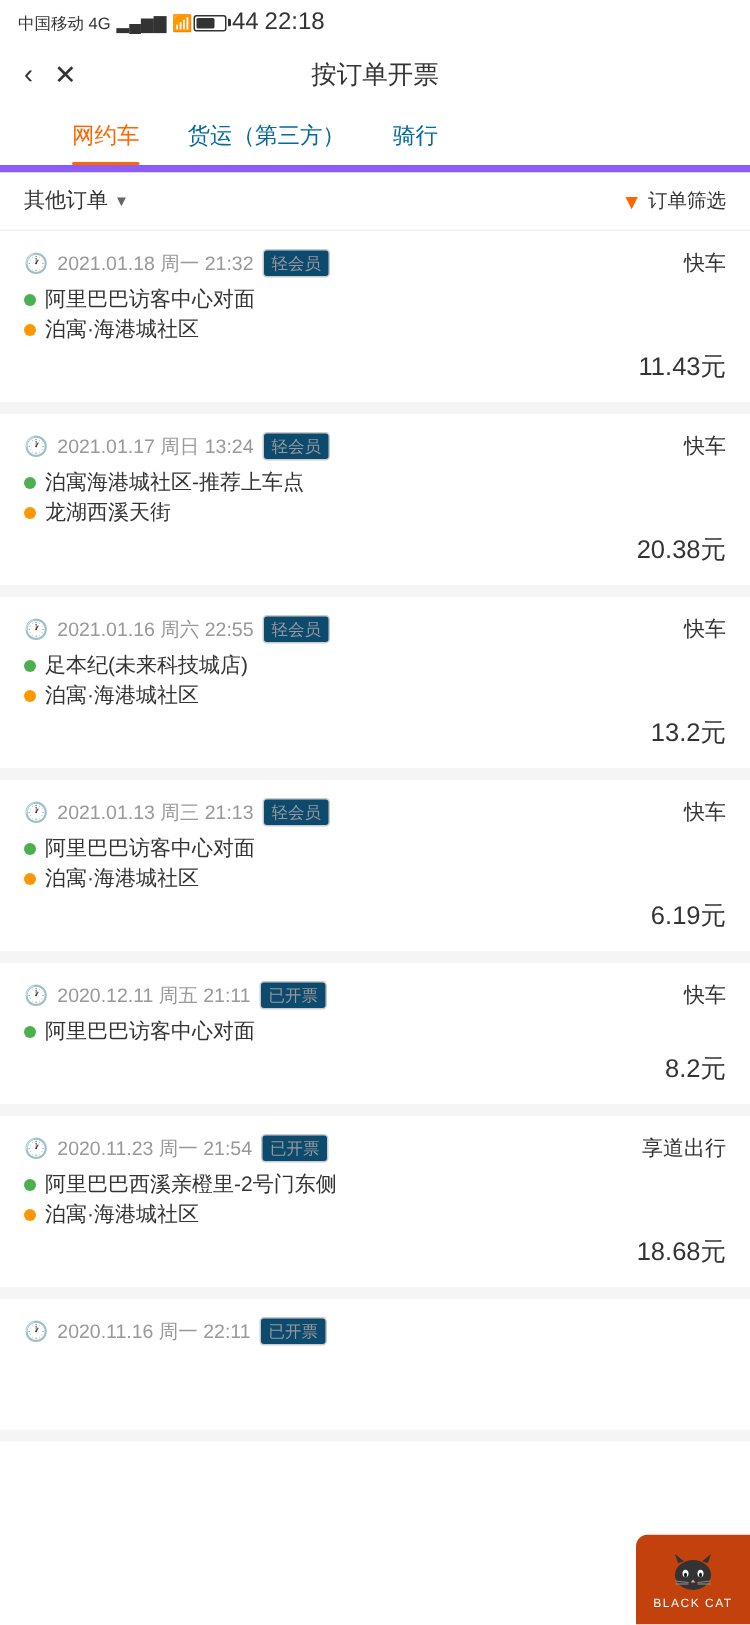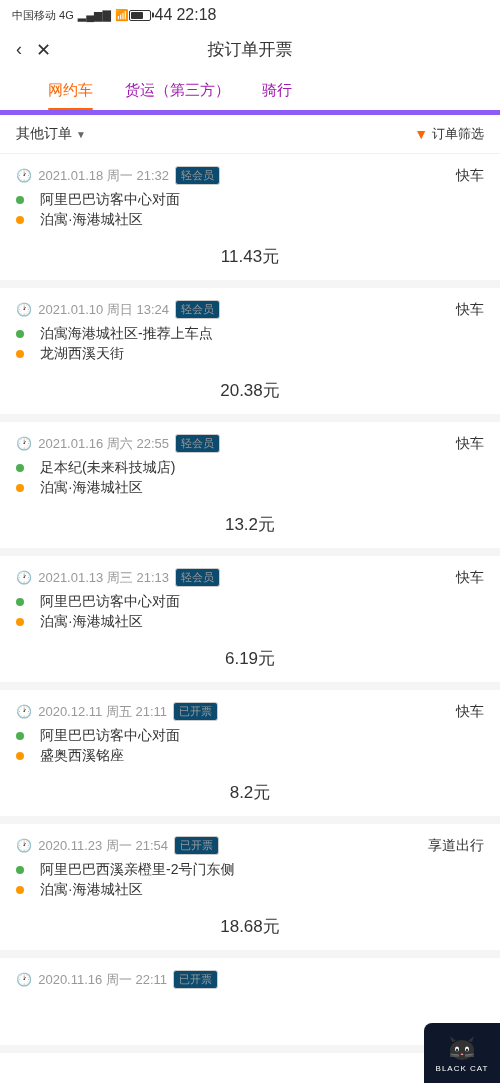--- a/index.html
+++ b/index.html
@@ -95,21 +95,21 @@
     .tabs {
       display: flex;
       border-bottom: 5px solid #8b5cf6;
       padding: 0 32px;
       background: #fff;
       font-family: Liberation Serif, serif;
     }
     .tab {
       padding: 10px 16px;
       font-size: 15px;
-      color: #a21caf;
+      color: #0369a1;
       cursor: pointer;
       position: relative;
       white-space: nowrap;
     }
     .tab.active {
       color: #ff6600;
       font-weight: 500;
     }
     .tab.active::after {
       content: '';
@@ -196,55 +196,55 @@
       font-size: 14px;
       color: #333;
       font-weight: 400;
     }
     .order-route {
       margin-bottom: 4px;
     }
     .route-row {
       display: flex;
       align-items: center;
-      gap: 16px;
+      gap: 6px;
       margin-bottom: 2px;
     }
     .dot {
       width: 8px;
       height: 8px;
       border-radius: 50%;
       flex-shrink: 0;
     }
     .dot-green { background: #4CAF50; }
     .dot-orange { background: #ff9800; }
     .route-text {
       font-size: 14px;
       color: #333;
     }
     .order-footer {
       display: flex;
-      justify-content: center;
-      align-items: center;
-      margin-top: 16px;
+      justify-content: flex-end;
+      align-items: center;
+      margin-top: 4px;
     }
     .order-price {
       font-size: 17px;
       color: #333;
       font-weight: 500;
     }
 
     
     .black-cat {
       position: fixed;
       bottom: 0;
       right: 0;
       width: 76px;
       height: 60px;
-      background: #0f172a;
+      background: #c2410c;
       display: flex;
       flex-direction: column;
       align-items: center;
       justify-content: center;
       border-top-left-radius: 8px;
     }
     .cat-logo {
       width: 32px;
       height: 28px;
     }
@@ -327,21 +327,21 @@
     </div>
     <div class="order-footer">
       <span class="order-price">11.43元</span>
     </div>
   </div>
 
   <div class="order-item">
     <div class="order-meta">
       <div class="order-meta-left">
         <span class="clock-icon">🕐</span>
-        <span class="order-time">2021.01.10 周日 13:24</span>
+        <span class="order-time">2021.01.17 周日 13:24</span>
         <span class="order-badge">轻会员</span>
       </div>
       <span class="order-type">快车</span>
     </div>
     <div class="order-route">
       <div class="route-row">
         <span class="dot dot-green"></span>
         <span class="route-text">泊寓海港城社区-推荐上车点</span>
       </div>
       <div class="route-row">
@@ -408,24 +408,20 @@
         <span class="clock-icon">🕐</span>
         <span class="order-time">2020.12.11 周五 21:11</span>
         <span class="order-badge">已开票</span>
       </div>
       <span class="order-type">快车</span>
     </div>
     <div class="order-route">
       <div class="route-row">
         <span class="dot dot-green"></span>
         <span class="route-text">阿里巴巴访客中心对面</span>
-      </div>
-      <div class="route-row">
-        <span class="dot dot-orange"></span>
-        <span class="route-text">盛奥西溪铭座</span>
       </div>
     </div>
     <div class="order-footer">
       <span class="order-price">8.2元</span>
     </div>
   </div>
 
   <div class="order-item">
     <div class="order-meta">
       <div class="order-meta-left">

